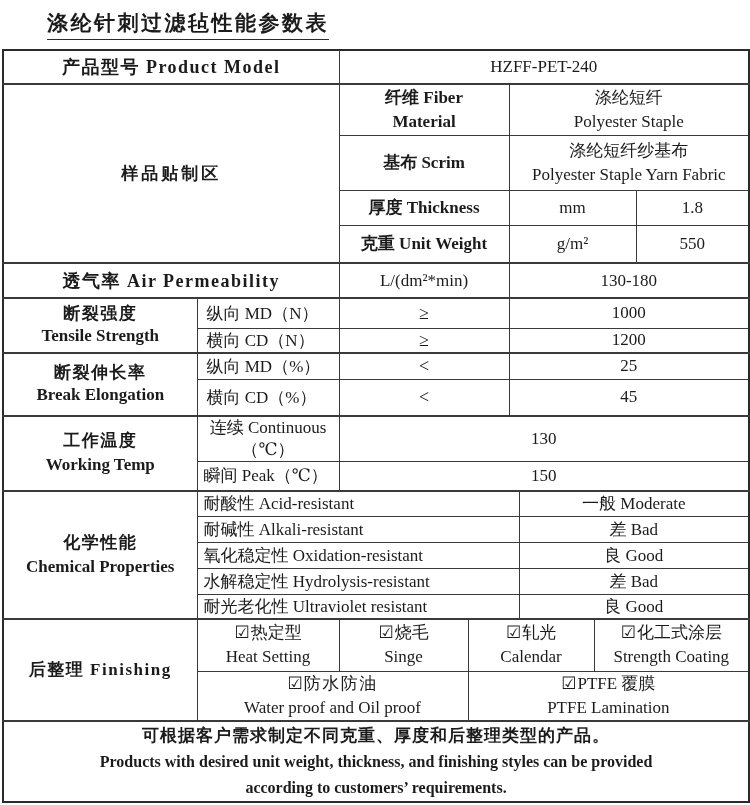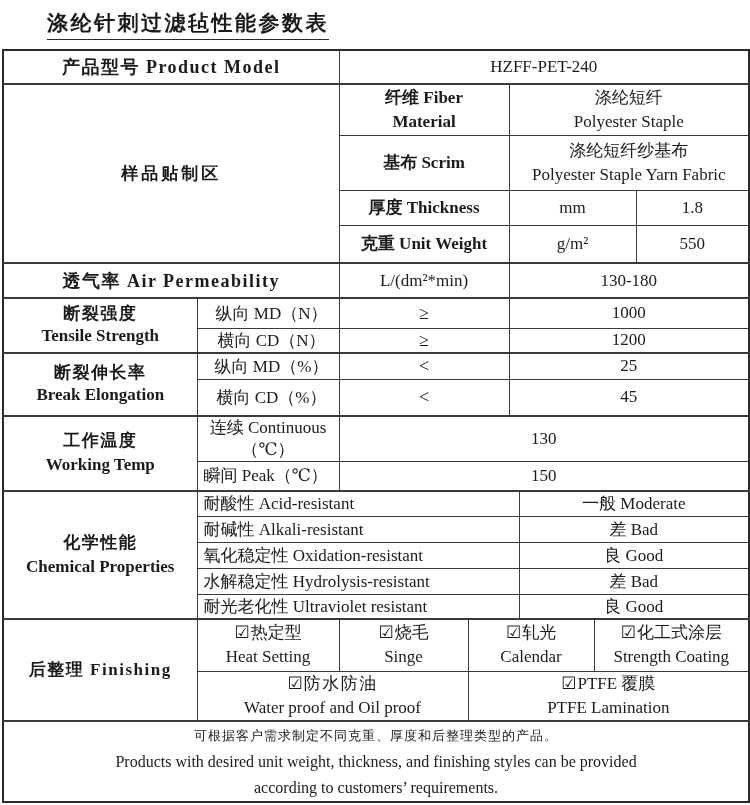--- a/index.html
+++ b/index.html
@@ -26,29 +26,29 @@
   td{
     border:1px solid #3a3a3a;
     text-align:center;vertical-align:middle;
     font-size:17px;padding:0 2px;
     overflow:hidden;
   }
   tr.sect td{border-top-width:2px;}
   .b{font-weight:bold;}
   .ls{letter-spacing:1.5px;}
   .ls2{letter-spacing:3px;}
-  .left{text-align:center;padding-left:9px;}
+  .left{text-align:left;padding-left:9px;}
   .left2{text-align:left;padding-left:6px;}
   .line{line-height:24px;}
   .line-sm{line-height:22px;}
   .op{font-size:18px;}
   .en18{font-size:18px;}
   .chk{font-size:17px;margin-right:1px;}
-  .footer-zh{font-size:13px;font-weight:normal;letter-spacing:1px;line-height:27px;}
-  .footer-en{font-size:16px;font-weight:normal;line-height:26px;}
+  .footer-zh{font-size:17px;font-weight:bold;letter-spacing:1px;line-height:27px;}
+  .footer-en{font-size:16px;font-weight:bold;line-height:26px;}
 </style>
 </head>
 <body>
 
 
 
 <div class="page-title">涤纶针刺过滤毡性能参数表</div>
 
 <table class="spec">
   <colgroup>

